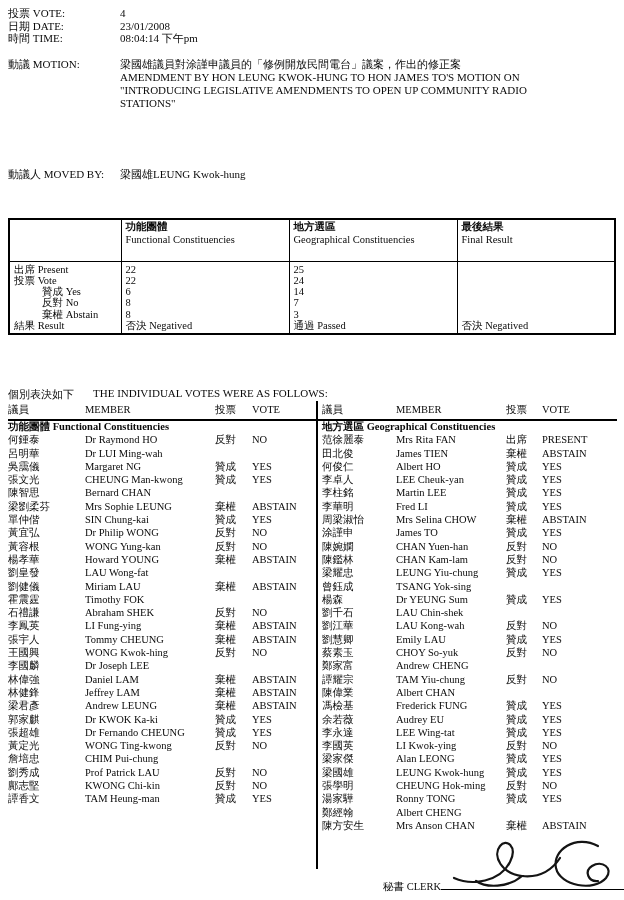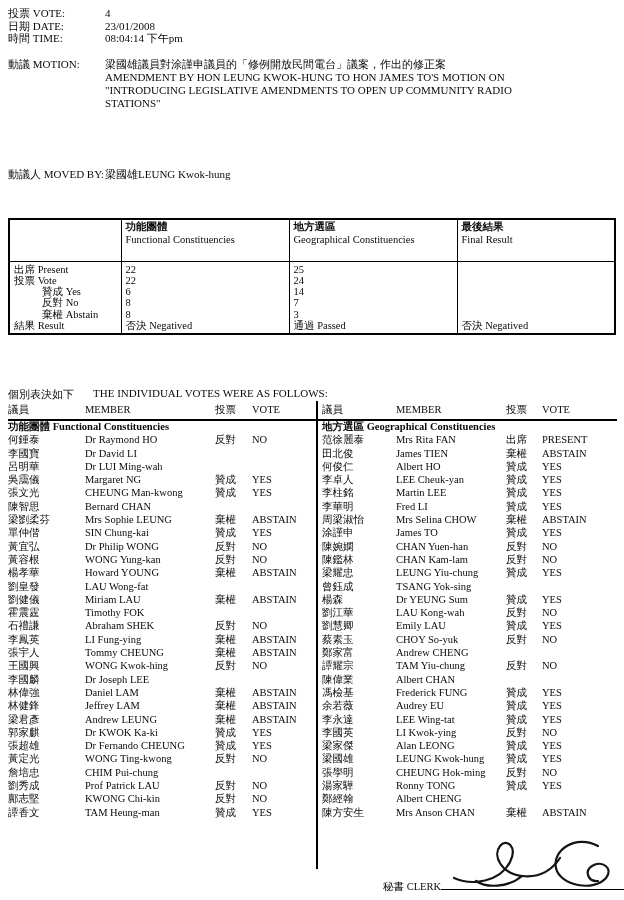--- a/index.html
+++ b/index.html
@@ -6,21 +6,21 @@
   html,body { width:624px; height:900px; }
   body {
     position:relative;
     background:#ffffff;
     color:#0a0a0a;
     font-family:"Liberation Serif","DejaVu Serif",serif;
     font-size:11px;
     overflow:hidden;
   }
   .lblcol { width:97px; flex:0 0 97px; }
-  .flexrow { display:flex; align-items:flex-start; }
+  .flexrow { display:flex; align-items:flex-start;gap:15px; }
 
   
   .top-meta { position:absolute; left:8px; top:7px; line-height:12.6px; }
 
   
   .motion { position:absolute; left:8px; top:58px; width:606px; line-height:13px; }
   .motion-lines div { line-height:13px; }
 
   
   .movedby { position:absolute; left:8px; top:167px; }
@@ -182,26 +182,20 @@
   </div>
   <div class="section">功能團體 Functional Constituencies</div>
   <div class="rows" id="rows-left">
       <div class="mrow">
         <span>何鍾泰</span>
         <span>Dr Raymond HO</span>
         <span>反對</span>
         <span>NO</span>
       </div>
       <div class="mrow">
-        <span>李國寶</span>
-        <span>Dr David LI</span>
-        <span></span>
-        <span></span>
-      </div>
-      <div class="mrow">
         <span>呂明華</span>
         <span>Dr LUI Ming-wah</span>
         <span></span>
         <span></span>
       </div>
       <div class="mrow">
         <span>吳靄儀</span>
         <span>Margaret NG</span>
         <span>贊成</span>
         <span>YES</span>
@@ -440,20 +434,26 @@
         <span></span>
         <span></span>
       </div>
       <div class="mrow">
         <span>楊森</span>
         <span>Dr YEUNG Sum</span>
         <span>贊成</span>
         <span>YES</span>
       </div>
       <div class="mrow">
+        <span>劉千石</span>
+        <span>LAU Chin-shek</span>
+        <span></span>
+        <span></span>
+      </div>
+      <div class="mrow">
         <span>劉江華</span>
         <span>LAU Kong-wah</span>
         <span>反對</span>
         <span>NO</span>
       </div>
       <div class="mrow">
         <span>劉慧卿</span>
         <span>Emily LAU</span>
         <span>贊成</span>
         <span>YES</span>

